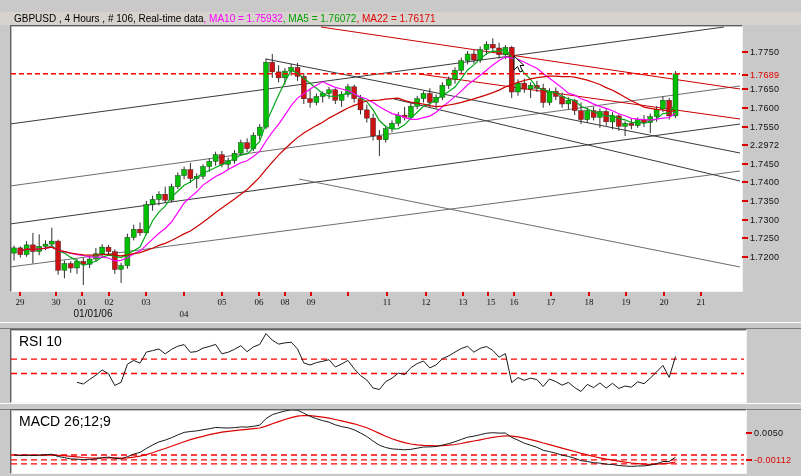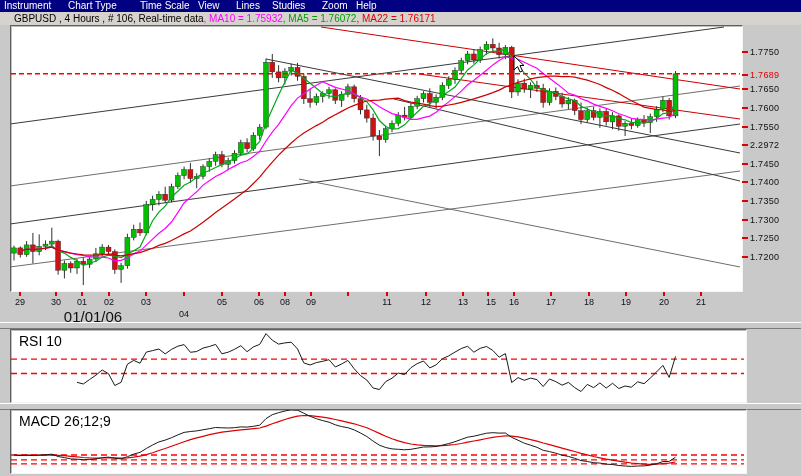--- a/index.html
+++ b/index.html
@@ -35,43 +35,33 @@
   .axis{position:absolute;}
   #price-axis{left:742px;top:27px;width:59px;height:263px;}
   #rsi-axis{left:746px;top:330px;width:55px;height:72px;}
   #macd-axis{left:746px;top:410px;width:55px;height:63px;}
   .axlbl{position:absolute;left:8px;font-size:9px;letter-spacing:.3px;color:#101010;white-space:nowrap;}
   .axlbl.cur{color:#e00000;}
   .axtick{position:absolute;left:0;width:6px;height:2px;background:#e00000;}
   
   #x-axis{position:absolute;left:12px;top:291px;width:740px;height:28px;}
   .xtick{position:absolute;top:1px;width:2px;height:4px;background:#e00000;}
-  .xlbl{position:absolute;top:6px;font-size:9px;color:#101010;transform:translateX(-50%);}
-  .datelbl{position:absolute;top:17px;font-size:15px;color:#101010;transform:translateX(-50%);}
+  .xlbl{position:absolute;top:6px;font-size:9px;color:#101010;transform:translateX(-50%);font-family:Liberation Serif, serif;}
+  .datelbl{position:absolute;top:17px;font-size:10px;color:#101010;transform:translateX(-50%);}
   
   .splitter{position:absolute;left:0;width:801px;height:5px;background:#c9c9c9;
     border-top:1px solid #ffffff;border-bottom:1px solid #7c7c7c;}
   #split1{top:322px;}
   #split2{top:403px;}
 </style>
 </head>
 <body>
 
 <div class="screen">
 
-  <div class="menubar" id="menubar">
-      <span>Instrument</span>
-      <span>Chart Type</span>
-      <span>Time Scale</span>
-      <span>View</span>
-      <span>Lines</span>
-      <span>Studies</span>
-      <span>Zoom</span>
-      <span>Help</span>
-    </div>
 
   <div class="titlebar">
     <span class="t0">GBPUSD , 4 Hours , # 106, Real-time data</span><span class="tma10">, MA10 = 1.75932</span><span class="tma5">, MA5 = 1.76072</span><span class="tma22">, MA22 = 1.76171</span>
   </div>
 
   <div class="panel" id="main-chart">
     <svg id="main-svg" width="729" height="263">
         <g>
           <line x1="-1" y1="98" x2="713" y2="1" stroke="#3a3a3a" stroke-width="1"></line>
           <line x1="-1" y1="160" x2="729" y2="60" stroke="#6e6e6e" stroke-width="1"></line>
@@ -288,14 +278,20 @@
   <div class="panel" id="macd-panel">
     <div class="panel-title">MACD 26;12;9</div>
     <svg id="macd-svg" width="733" height="61">
         <line x1="0" y1="45.0" x2="733" y2="45.0" stroke="#ff0000" stroke-width="1.3" stroke-dasharray="6,4"></line>
         <line x1="0" y1="49.9" x2="733" y2="49.9" stroke="#ff0000" stroke-width="1.3" stroke-dasharray="6,4"></line>
         <line x1="0" y1="53.8" x2="733" y2="53.8" stroke="#ff0000" stroke-width="1.3" stroke-dasharray="6,4"></line>
         <path d="M3.0,45.0L9.3,45.1L15.6,45.1L21.9,45.2L28.2,45.2L34.5,45.1L40.8,45.0L47.1,45.3L53.4,45.7L59.7,46.4L66.0,46.9L72.3,47.5L78.6,47.9L84.9,48.1L91.2,48.0L97.5,47.8L103.8,47.9L110.1,48.1L116.4,47.8L122.7,47.1L129.0,46.2L135.3,44.6L141.6,42.7L147.9,40.5L154.2,38.5L160.5,36.3L166.8,34.0L173.1,31.7L179.4,29.6L185.7,27.9L192.0,26.3L198.3,24.7L204.6,23.3L210.9,22.2L217.2,21.3L223.5,20.6L229.8,19.9L236.1,19.3L242.4,18.7L248.7,18.0L255.0,16.1L261.3,13.8L267.6,11.6L273.9,9.5L280.2,7.6L286.5,6.1L292.8,5.5L299.1,5.7L305.4,6.3L311.7,7.2L318.0,8.2L324.3,9.5L330.6,10.9L336.9,12.3L343.2,13.8L349.5,15.7L355.8,17.8L362.1,20.5L368.4,23.4L374.7,26.2L381.0,28.8L387.3,30.9L393.6,32.7L399.9,34.0L406.2,34.8L412.5,35.3L418.8,35.6L425.1,35.8L431.4,35.6L437.7,35.2L444.0,34.5L450.3,33.5L456.6,32.2L462.9,31.0L469.2,29.8L475.5,28.5L481.8,27.3L488.1,26.5L494.4,25.8L500.7,26.1L507.0,26.9L513.3,28.2L519.6,29.6L525.9,31.1L532.2,33.0L538.5,34.7L544.8,36.4L551.1,38.2L557.4,39.8L563.7,41.5L570.0,43.3L576.3,44.9L582.6,46.5L588.9,47.8L595.2,49.1L601.5,50.2L607.8,51.2L614.1,52.2L620.4,53.0L626.7,53.6L633.0,54.1L639.3,54.3L645.6,54.2L651.9,53.6L658.2,53.2L664.5,52.0" stroke="#dd0000" stroke-width="1.2" fill="none"></path>
         <path d="M3.0,45.0L9.3,45.6L15.6,45.2L21.9,45.5L28.2,45.2L34.5,44.8L40.8,44.2L47.1,46.5L53.4,47.6L59.7,48.9L66.0,49.2L72.3,49.7L78.6,49.5L84.9,48.9L91.2,47.7L97.5,47.1L103.8,48.3L110.1,48.9L116.4,46.7L122.7,44.1L129.0,42.4L135.3,38.5L141.6,35.0L147.9,31.9L154.2,30.1L160.5,27.7L166.8,24.9L173.1,22.4L179.4,21.5L185.7,20.9L192.0,19.8L198.3,18.7L204.6,17.5L210.9,17.8L217.2,18.0L223.5,17.7L229.8,16.9L236.1,17.1L242.4,16.3L248.7,15.2L255.0,8.6L261.3,4.7L267.6,2.7L273.9,1.0L280.2,-0.2L286.5,0.2L292.8,3.2L299.1,6.3L305.4,8.7L311.7,10.6L318.0,12.2L324.3,14.8L330.6,16.6L336.9,17.7L343.2,19.9L349.5,23.0L355.8,26.5L362.1,31.1L368.4,35.2L374.7,37.5L381.0,38.9L387.3,39.3L393.6,39.8L399.9,39.3L406.2,38.2L412.5,37.0L418.8,36.9L425.1,36.5L431.4,35.1L437.7,33.6L444.0,31.7L450.3,29.4L456.6,27.2L462.9,26.2L469.2,24.7L475.5,23.2L481.8,22.7L488.1,23.1L494.4,23.0L500.7,27.4L507.0,30.2L513.3,33.2L519.6,35.2L525.9,37.3L532.2,40.3L538.5,41.6L544.8,43.2L551.1,45.2L557.4,46.4L563.7,48.3L570.0,50.6L576.3,51.5L582.6,52.7L588.9,53.1L595.2,54.2L601.5,54.5L607.8,55.5L614.1,56.0L620.4,56.4L626.7,56.0L633.0,55.9L639.3,55.1L645.6,53.7L651.9,51.6L658.2,51.4L664.5,47.2" stroke="#1a1a1a" stroke-width="1" fill="none"></path>
       </svg>
   </div>
+  <div class="axis" id="macd-axis">
+      <div class="axtick" style="top: 21.94px;"></div>
+      <div class="axlbl" style="top: 17.94px;">0.0050</div>
+      <div class="axtick" style="top: 48.9414px;"></div>
+      <div class="axlbl cur" style="top: 44.9414px;">-0.00112</div>
+    </div>
 
 </div>
 
 </body></html>

